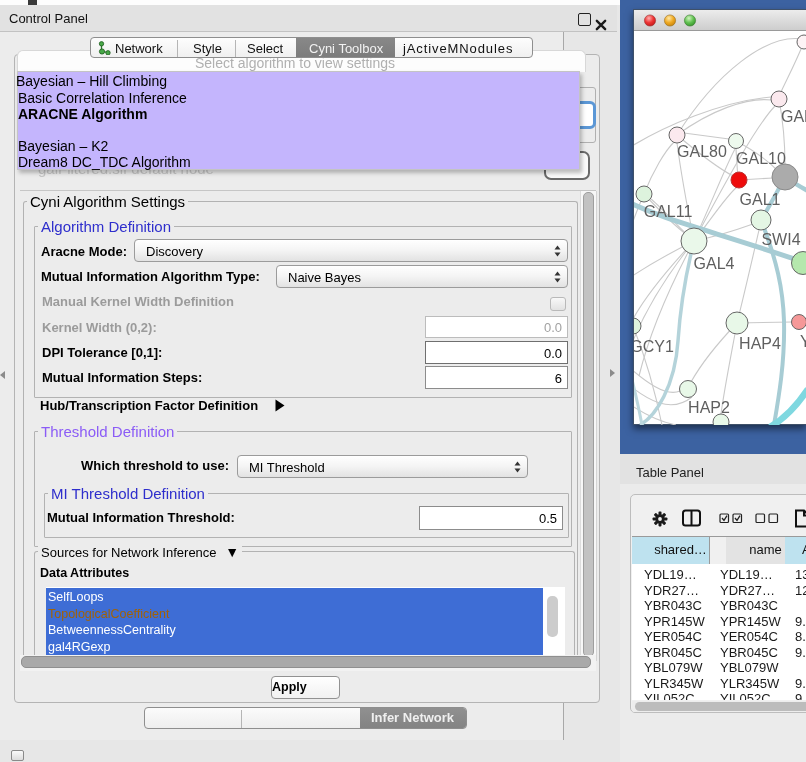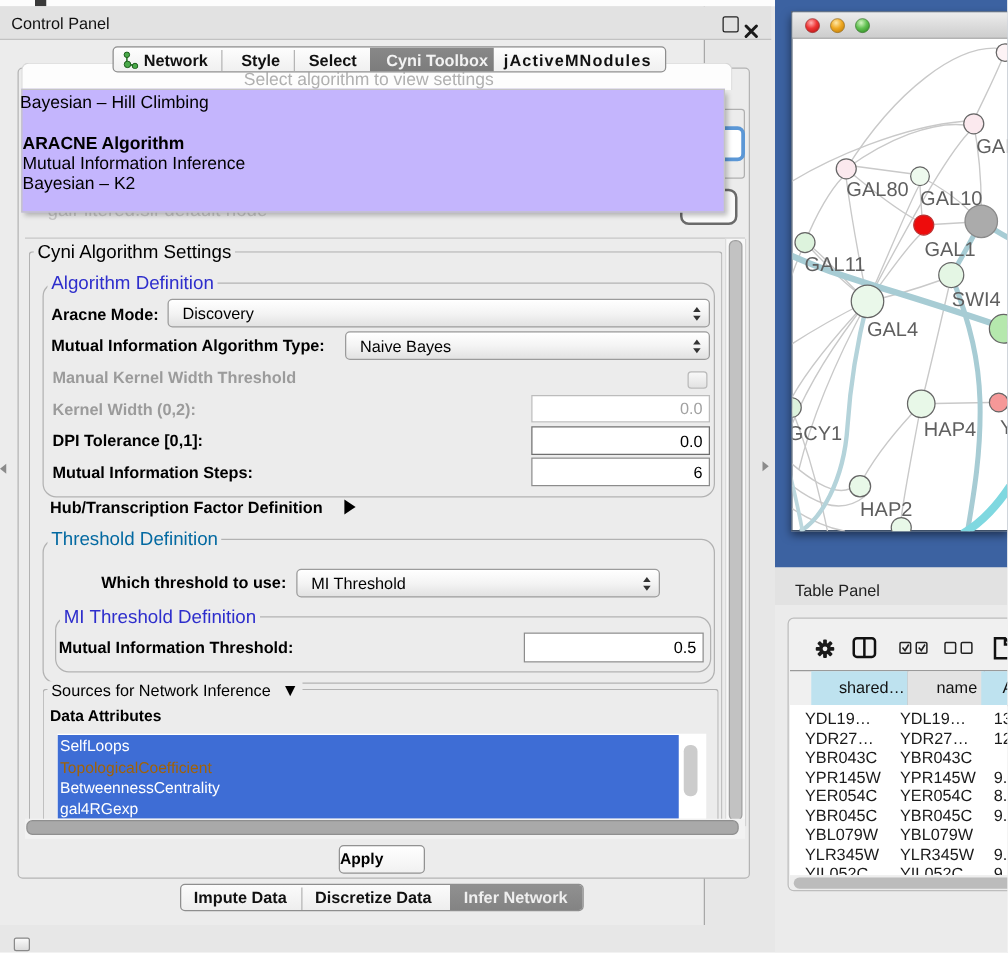--- a/index.html
+++ b/index.html
@@ -1,19 +1,19 @@
 <!DOCTYPE html>
 <html><head>
 <meta charset="utf-8">
 <style>
 html,body{margin:0;padding:0}
 body{font-family:"Liberation Sans",sans-serif;}
 #page{position:relative;width:806px;height:762px;overflow:hidden;background:#e7e7e7}
 .abs{position:absolute}
-.grp{position:absolute;border:1px solid #b2b2b2;border-radius:11px}
+.grp{position:absolute;border:1px solid #b2b2b2;border-radius:1px}
 .gt{position:absolute;top:-8px;left:3px;background:#ececec;padding:0 3px;font-size:15px;letter-spacing:0;line-height:16px;white-space:nowrap}
 .lbl{position:absolute;font-size:13px;font-weight:bold;color:#000;white-space:nowrap}
 .combo{position:absolute;border:1px solid #9b9b9b;border-radius:4px;background:linear-gradient(#ffffff,#f4f4f4 50%,#e2e2e2);font-size:13px;box-shadow:inset 0 1px 0 #fff}
 .combo .ct{position:absolute;left:11px;top:50%;transform:translateY(-50%);white-space:nowrap}
 .combo .arr{position:absolute;right:5px;top:50%;transform:translateY(-50%);width:9px;height:12px}
 .tf{position:absolute;background:#fff;border:1px solid #a8a8a8;font-size:13px;color:#000}
 .tf span{position:absolute;right:5px;top:50%;transform:translateY(-50%)}
 .trow{position:relative;height:15.5px;line-height:15.5px;white-space:nowrap}
 .trow .c1{position:absolute;left:12px}
 .trow .c2{position:absolute;left:88px}
@@ -62,41 +62,41 @@
           </svg>
         </div>
     <div class="lbl" style="left:41px;top:264px">Mutual Information Algorithm Type:</div>
     <div class="combo" style="left:276px;top:260px;width:290px;height:21px">
           <span class="ct">Naive Bayes</span>
           <svg class="arr" viewBox="0 0 9 12">
             <path d="M1.5 4.5 L4.5 0.5 L7.5 4.5 Z" fill="#333"></path>
             <path d="M1.5 7.5 L4.5 11.5 L7.5 7.5 Z" fill="#333"></path>
           </svg>
         </div>
-    <div class="lbl" style="left:42px;top:289px;color:#9b9b9b">Manual Kernel Width Threshold</div>
+    <div class="lbl" style="left:42px;top:289px;color:#9b9b9b">Manual Kernel Width Definition</div>
     <div class="abs" style="left:550px;top:292px;width:14px;height:12px;background:linear-gradient(#f8f8f8,#e2e2e2);border:1px solid #b9b9b9;border-radius:3px"></div>
     <div class="lbl" style="left:42px;top:315px;color:#9b9b9b">Kernel Width (0,2):</div>
     <div class="tf" style="left:425px;top:311px;width:141px;height:20px;border-color:#bcbcbc">
           <span style="color:#a2a2a2">0.0</span>
         </div>
     <div class="lbl" style="left:42px;top:340px">DPI Tolerance [0,1]:</div>
     <div class="tf" style="left:425px;top:336px;width:141px;height:21px;border-color:#6f6f6f">
           <span>0.0</span>
         </div>
     <div class="lbl" style="left:42px;top:365px">Mutual Information Steps:</div>
     <div class="tf" style="left:425px;top:361px;width:141px;height:21px;border-color:#8c8c8c">
           <span>6</span>
         </div>
     <div class="lbl" style="left:40px;top:393px">Hub/Transcription Factor Definition</div>
     <svg class="abs" style="left:274px;top:394px" width="12" height="13" viewBox="0 0 12 13">
           <path d="M1.5 0.5 L10.5 6.5 L1.5 12.5 Z" fill="#000"></path>
         </svg>
 
     <div class="grp" style="left:34px;top:426px;width:536px;height:114px">
-      <span class="gt" style="color:#0369a1">Threshold Definition</span>
+      <span class="gt" style="color:#8b5cf6">Threshold Definition</span>
     </div>
     <div class="lbl" style="left:81px;top:453px">Which threshold to use:</div>
     <div class="combo" style="left:237px;top:450px;width:289px;height:21px">
           <span class="ct">MI Threshold</span>
           <svg class="arr" viewBox="0 0 9 12">
             <path d="M1.5 4.5 L4.5 0.5 L7.5 4.5 Z" fill="#333"></path>
             <path d="M1.5 7.5 L4.5 11.5 L7.5 7.5 Z" fill="#333"></path>
           </svg>
         </div>
     <div class="grp" style="left:44px;top:488px;width:523px;height:43px">
@@ -123,48 +123,45 @@
 
   <div class="abs" style="left:580px;top:186px;width:17px;height:470px;background:#f7f7f7;border-left:1px solid #dcdcdc;border-right:1px solid #d4d4d4;box-sizing:border-box"></div>
   <div class="abs" style="left:583px;top:187px;width:11px;height:465px;background:#c2c2c2;border:1px solid #9f9f9f;box-sizing:border-box;border-radius:5px"></div>
 
   <div class="abs" style="left:20px;top:650px;width:576px;height:16px;background:#f2f2f2"></div>
   <div class="abs" style="left:21px;top:651px;width:570px;height:12px;background:#a9a9a9;border-radius:5px;border:1px solid #8f8f8f;box-sizing:border-box"></div>
 
   <div class="abs" style="left:271px;top:671px;width:67px;height:21px;background:linear-gradient(#ffffff,#f1f1f1);border:1px solid #929292;border-radius:4px;text-align:left;font-size:12.5px;font-weight:bold;line-height:20px">Apply</div>
 
   <div class="abs" style="left:144px;top:702px;width:323px;height:22px;border:1px solid #8e8e8e;border-radius:4px;background:linear-gradient(#fbfbfb,#eeeeee);box-sizing:border-box;overflow:hidden">
-    <div class="abs" style="left:0;top:0;width:215px;height:22px;font-size:13px;font-weight:bold;color:#111">
-      <span class="abs" style="left:10px;top:2px">Impute Data</span>
-      <span class="abs" style="left:107px;top:2px">Discretize Data</span>
-    </div>
     <div class="abs" style="left:96px;top:2px;width:1px;height:18px;background:#b5b5b5"></div>
     <div class="abs" style="left:215px;top:0;width:108px;height:22px;background:linear-gradient(#909090,#828282);color:#efefef;font-size:13px;font-weight:bold">
       <span class="abs" style="left:11px;top:2px">Infer Network</span>
     </div>
   </div>
 
 </div>
 
 <div class="abs" style="left:610px;top:369px;width:0;height:0;border-top:4px solid transparent;border-bottom:4px solid transparent;border-left:5px solid #8b8b8b"></div>
 <div class="abs" style="left:0px;top:371px;width:0;height:0;border-top:4px solid transparent;border-bottom:4px solid transparent;border-right:5px solid #8b8b8b"></div>
 
 <div class="abs" style="left:17px;top:50px;width:569px;height:22px;background:#fdfdfd;border:1px solid #d8d8d8;border-bottom:none;border-radius:6px 6px 0 0;box-sizing:border-box"></div>
 <div class="abs" style="left:0;top:0;width:806px;font-size:14px;color:#b0b0b0">
       <span class="abs" style="left:195px;top:55px">Select algorithm to view settings</span>
     </div>
 <div class="abs" style="left:38px;top:160px;font-size:15px;color:#c6c6c6;white-space:nowrap">galFiltered.sif default node</div>
 <div id="popup" class="abs" style="left:17px;top:71px;width:563px;height:99px;background:#c4b5fd;border:1px solid #c4c4c4;box-shadow:2px 3px 4px rgba(0,0,0,0.25);box-sizing:border-box;font-size:14px;color:#000">
   <div style="position:absolute;left:-2px;top:1px;white-space:nowrap">Bayesian – Hill Climbing</div>
+  <div style="position:absolute;left:0px;top:18px;white-space:nowrap">Basic Correlation Inference</div>
   <div style="position:absolute;left:0px;top:34px;white-space:nowrap;font-weight:bold">ARACNE Algorithm</div>
-  <div style="position:absolute;left:0px;top:50px;white-space:nowrap">Mutual Information Inference</div>
   <div style="position:absolute;left:0px;top:66px;white-space:nowrap">Bayesian – K2</div>
-</div>
-
-<div class="abs" style="left:90px;top:37px;width:443px;height:21px;border:1px solid #8e8e8e;border-radius:4px;background:linear-gradient(#fdfdfd,#f0f0f0);box-sizing:border-box;overflow:hidden;font-size:13px;font-weight:bold;color:#111">
+  <div style="position:absolute;left:0px;top:82px;white-space:nowrap">Dream8 DC_TDC Algorithm</div>
+</div>
+
+<div class="abs" style="left:90px;top:37px;width:443px;height:21px;border:1px solid #8e8e8e;border-radius:4px;background:linear-gradient(#fdfdfd,#f0f0f0);box-sizing:border-box;overflow:hidden;font-size:13px;font-weight:normal;color:#111">
   <svg class="abs" style="left:7px;top:3px" width="13" height="14" viewBox="0 0 13 14">
     <path d="M3.5 4 L3.5 10 M4 10 L9 11.5" stroke="#2d7a2d" stroke-width="1.3" fill="none"></path>
     <circle cx="3.5" cy="2.8" r="2.2" fill="#49a949" stroke="#1d5c1d" stroke-width="0.8"></circle>
     <circle cx="4" cy="10.5" r="2.6" fill="#49a949" stroke="#1d5c1d" stroke-width="0.8"></circle>
     <circle cx="10" cy="11.8" r="2.2" fill="#49a949" stroke="#1d5c1d" stroke-width="0.8"></circle>
   </svg>
   <span class="abs" style="left:24px;top:3px">Network</span>
   <div class="abs" style="left:86px;top:2px;width:1px;height:17px;background:#b5b5b5"></div>
   <span class="abs" style="left:102px;top:3px">Style</span>
   <div class="abs" style="left:144px;top:2px;width:1px;height:17px;background:#b5b5b5"></div>
@@ -307,21 +304,21 @@
           <rect x="87" y="6" width="8.5" height="8.5" rx="1"></rect>
       <path d="M76 10 l2 2.4 l3-4.8" stroke-width="1.3"></path>
           <path d="M89 10 l2 2.4 l3-4.8" stroke-width="1.3"></path>
       <rect x="110" y="6" width="8.5" height="8.5" rx="1"></rect>
           <rect x="123" y="6" width="8.5" height="8.5" rx="1"></rect>
     </g>
     <path d="M150 2.5 h8 l5 5 v11 h-13 Z M158 2.5 v5 h5" fill="none" stroke="#111" stroke-width="2"></path>
   </svg>
 
   <div class="abs" style="left:1px;top:41px;width:182px;height:29px;border-top:1px solid #9a9a9a;border-bottom:1px solid #9a9a9a;box-sizing:border-box;font-size:13px;color:#111">
-    <div class="abs" style="left:17px;top:0;width:78px;height:27px;background:#bee2ef;border-right:1px solid #9a9a9a;box-sizing:border-box;text-align:center;line-height:26px;text-indent:20px">shared…</div>
+    <div class="abs" style="left:0;top:0;width:78px;height:27px;background:#bee2ef;border-right:1px solid #9a9a9a;box-sizing:border-box;text-align:center;line-height:26px;text-indent:20px">shared…</div>
     <div class="abs" style="left:94px;top:0;width:62px;height:27px;background:#e3e3e3;border-right:1px solid #9a9a9a;box-sizing:border-box;text-align:center;line-height:26px;text-indent:18px">name</div>
     <div class="abs" style="left:153px;top:0;width:29px;height:27px;background:#bee2ef;box-sizing:border-box;line-height:26px;padding-left:17px">A</div>
   </div>
 
   <div class="abs" id="trows" style="left:1px;top:69px;width:181px;height:136px;background:#fff;overflow:hidden;font-size:13px;color:#1a1a1a">
     <div style="padding-top:3px">
       <div class="trow">
             <span class="c1">YDL19…</span>
             <span class="c2">YDL19…</span>
             <span class="c3">13</span>

